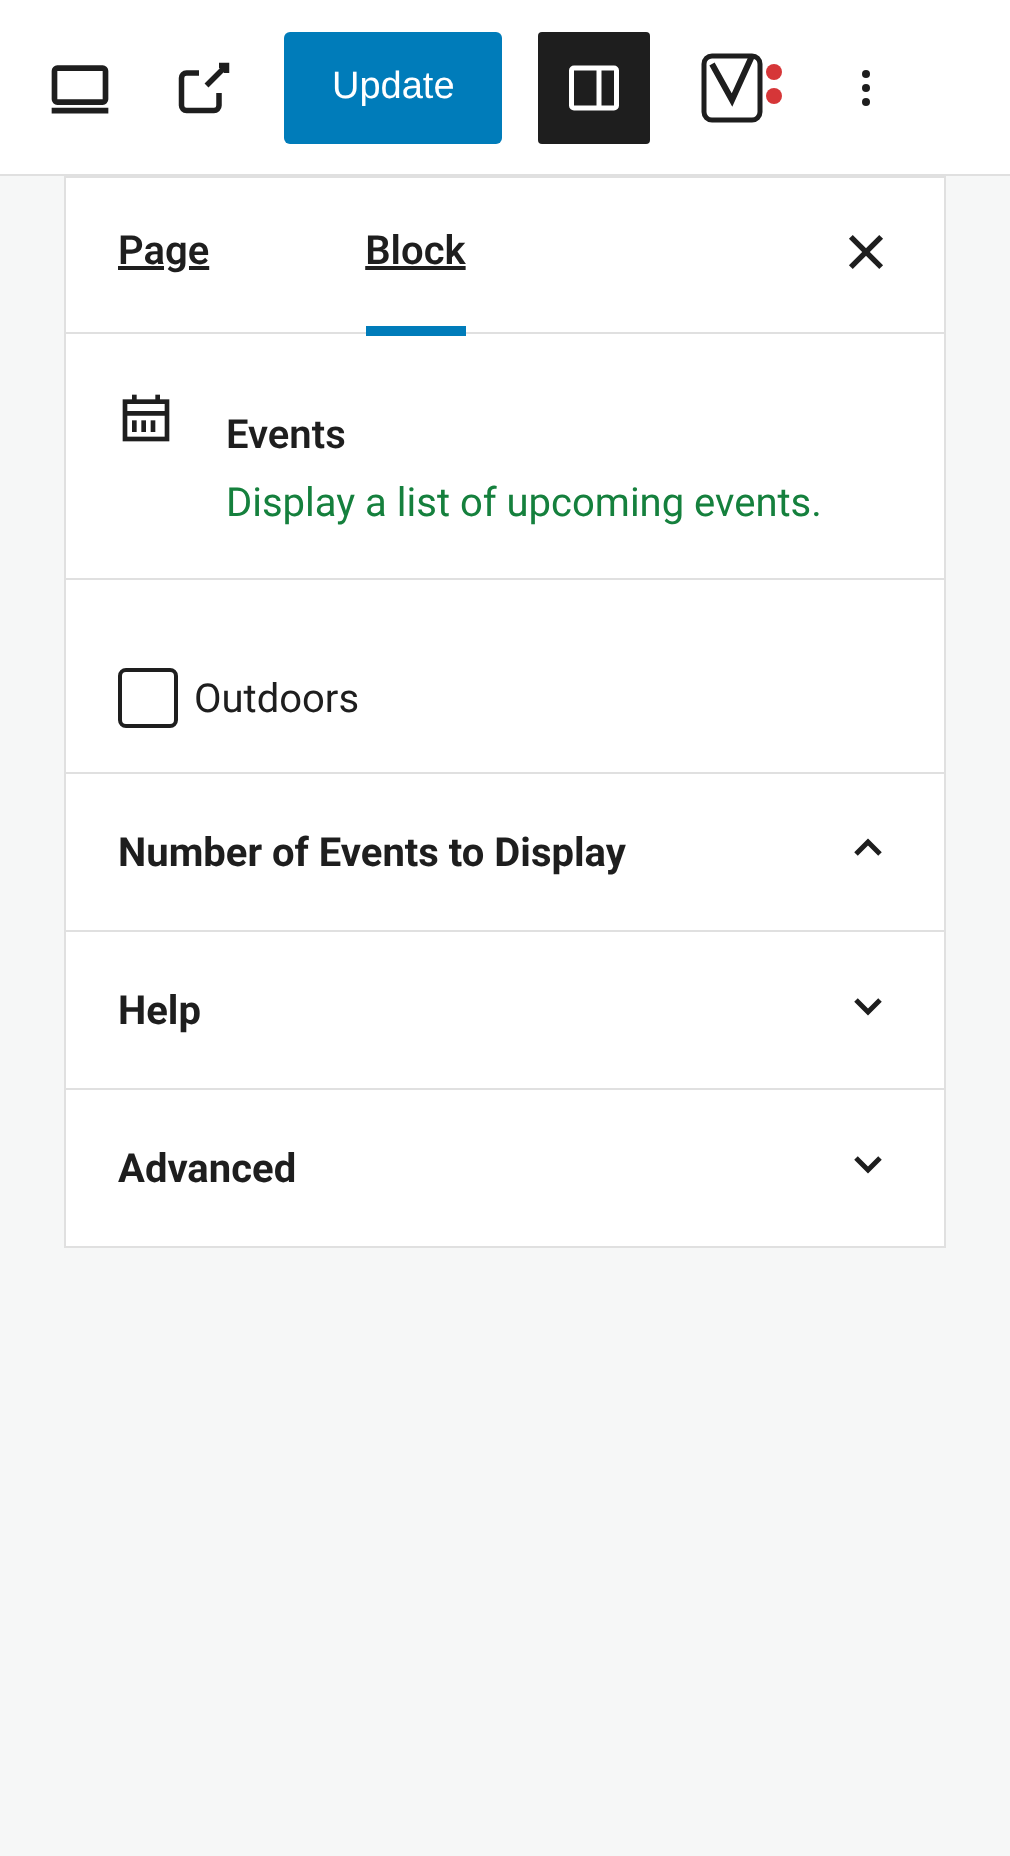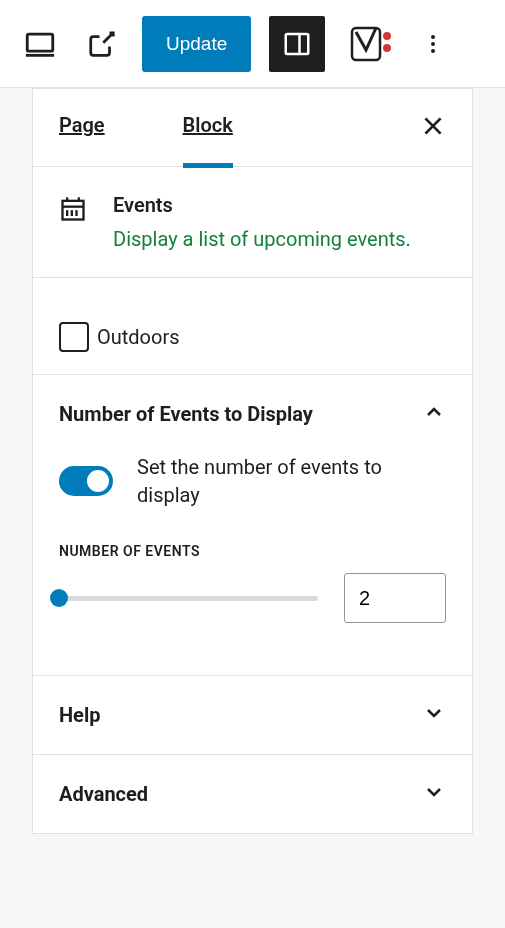--- a/index.html
+++ b/index.html
@@ -85,21 +85,21 @@
     cursor:pointer;
   }
   .block-desc {
     display: flex;
     padding: 26px;
     gap: 26px;
     border-bottom: 1px solid #e0e0e0;
     align-items: flex-start;
   }
   .block-desc-text h3 {
-    margin: 0 0 10px 0;
+    margin: 12px 0 10px 0;
     font-size: 20px;
     font-weight: 600;
   }
   .block-desc-text p {
     margin: 0;
     font-size: 20px;
     color: #15803d;
   }
   .section {
     border-bottom: 1px solid #e0e0e0;
@@ -288,36 +288,20 @@
 
   <div class="section">
     <div class="section-header">
       <span class="section-title">Number of Events to Display</span>
       <span>
         <svg width="24" height="24" viewBox="0 0 24 24" fill="none" stroke="#1e1e1e" stroke-width="2.5">
             <polyline points="6 15 12 9 18 15"></polyline>
           </svg>
       </span>
     </div>
-    <div class="section-body">
-      <div class="toggle-row">
-        <div class="toggle">
-          <div class="toggle-knob"></div>
-        </div>
-        <span class="toggle-label">Set the number of events to display</span>
-      </div>
-      <div class="field-label">Number of Events</div>
-      <div class="slider-row">
-        <div class="slider">
-          <div class="slider-track"></div>
-          <div class="slider-thumb"></div>
-        </div>
-        <input class="number-input" type="text" value="2" style="">
-      </div>
-    </div>
   </div>
 
   <div class="section">
     <div class="section-header">
       <span class="section-title">Help</span>
       <span>
         <svg width="24" height="24" viewBox="0 0 24 24" fill="none" stroke="#1e1e1e" stroke-width="2.5">
             <polyline points="6 9 12 15 18 9"></polyline>
           </svg>
       </span>

